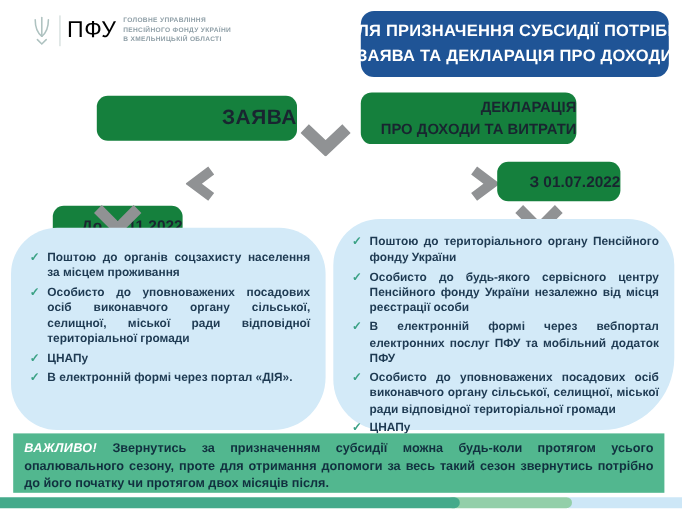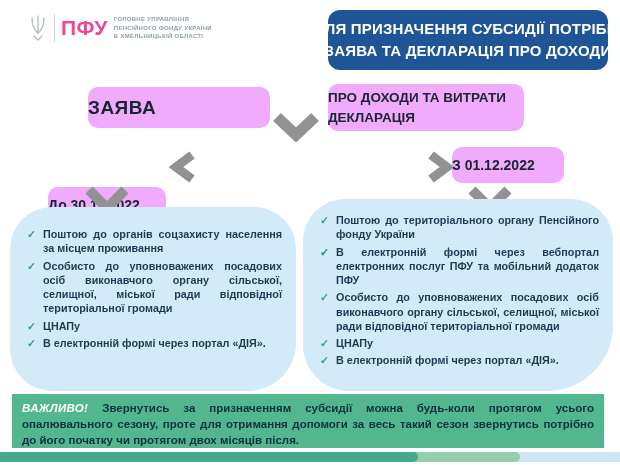--- a/index.html
+++ b/index.html
@@ -3,34 +3,34 @@
 <meta charset="utf-8">
 <style>
   html,body{margin:0;padding:0;background:#fff;}
   .page{position:relative;width:620px;height:465px;background:#ffffff;overflow:hidden;
         font-family:"Liberation Sans",sans-serif;}
 
   
   .logo{position:absolute;left:28px;top:13px;display:flex;align-items:center;gap:6px;}
   .trident{width:20px;height:30px;flex:0 0 auto;}
   .logo-divider{width:1px;height:28px;background:#ccd8d6;}
-  .logo-abbr{font-size:21px;font-weight:bold;color:#ec4899;letter-spacing:.5px;text-align:center;}
+  .logo-abbr{font-size:21px;font-weight:normal;color:#000000;letter-spacing:.5px;text-align:center;}
   .logo-org{display:flex;flex-direction:column;justify-content:center;}
   .logo-org div{font-size:6px;line-height:1.45;color:#8e9ea6;letter-spacing:.3px;font-weight:bold;}
 
   
   .title-box{position:absolute;left:328px;top:10px;width:280px;height:60px;
              background:#1f5496;border-radius:12px;display:flex;flex-direction:column;
              align-items:center;justify-content:center;}
   .title-box div{color:#ffffff;font-size:15px;font-weight:bold;line-height:1.5;
                  letter-spacing:.2px;white-space:nowrap;}
 
   
-  .gbox{position:absolute;background:#f0abfc;border-radius:10px;display:flex;
-        flex-direction:column;align-items:flex-start;justify-content:center;
+  .gbox{position:absolute;background:#15803d;border-radius:10px;display:flex;
+        flex-direction:column;align-items:flex-end;justify-content:center;
         color:#192530;font-weight:bold;text-align:center;}
   .box-zayava{left:88px;top:87px;width:182px;height:41px;font-size:19px;letter-spacing:.5px;}
   .box-decl{left:328px;top:84px;width:196px;height:47px;font-size:13.5px;line-height:1.45;}
   .box-date-left{left:48px;top:147px;width:118px;height:36px;font-size:14px;margin-top:40px;}
   .box-center{left:196px;top:146px;width:230px;height:39px;font-size:15.5px;word-spacing:4px;}
   .box-date-right{left:452px;top:147px;width:112px;height:36px;font-size:14px;}
 
   .chev{position:absolute;}
 
   
@@ -85,39 +85,39 @@
 
   <div class="gbox box-zayava">
     <div>ЗАЯВА</div>
   </div>
 
   <svg class="chev" style="left:273px;top:112px;" width="46" height="30" viewBox="0 0 46 30">
     <polyline points="4,5 23,23 42,5" fill="none" stroke="#909294" stroke-width="11"></polyline>
   </svg>
 
   <div class="gbox box-decl">
+    <div>ДЕКЛАРАЦІЯ</div>
     <div>ПРО ДОХОДИ ТА ВИТРАТИ</div>
-    <div>ДЕКЛАРАЦІЯ</div>
   </div>
 
   <div class="gbox box-date-left">
     <div>До 30.11.2022</div>
   </div>
 
   <svg class="chev" style="left:169px;top:151px;" width="28" height="32" viewBox="0 0 28 32">
     <polyline points="23,4 7,16 23,28" fill="none" stroke="#909294" stroke-width="9"></polyline>
   </svg>
 
 
   <svg class="chev" style="left:426px;top:151px;" width="28" height="32" viewBox="0 0 28 32">
     <polyline points="5,4 21,16 5,28" fill="none" stroke="#909294" stroke-width="9"></polyline>
   </svg>
 
   <div class="gbox box-date-right">
-    <div>З 01.12.2022</div>
+    <div>З 01.07.2022</div>
   </div>
 
   <svg class="chev" style="left:85px;top:186px;" width="44" height="28" viewBox="0 0 44 28">
     <polyline points="4,4 22,22 40,4" fill="none" stroke="#909294" stroke-width="10"></polyline>
   </svg>
 
   <svg class="chev" style="left:468px;top:186px;" width="44" height="28" viewBox="0 0 44 28">
     <polyline points="4,4 22,22 40,4" fill="none" stroke="#909294" stroke-width="10"></polyline>
   </svg>
 
@@ -126,21 +126,21 @@
       <li><span class="check">✓</span><span>Поштою до органів соцзахисту населення за місцем проживання</span></li>
       <li><span class="check">✓</span><span>Особисто до уповноважених посадових осіб виконавчого органу сільської, селищної, міської ради відповідної територіальної громади</span></li>
       <li><span class="check">✓</span><span>ЦНАПу</span></li>
       <li><span class="check">✓</span><span>В електронній формі через портал «ДІЯ».</span></li>
     </ul>
   </div>
 
   <div class="panel panel-right">
     <ul>
       <li><span class="check">✓</span><span>Поштою до територіального органу Пенсійного фонду України</span></li>
-      <li><span class="check">✓</span></li>
+      <li><span class="check">✓</span><span>Особисто до будь-якого сервісного центру Пенсійного фонду України незалежно від місця реєстрації особи</span></li>
       <li><span class="check">✓</span><span>В електронній формі через вебпортал електронних послуг ПФУ та мобільний додаток ПФУ</span></li>
       <li><span class="check">✓</span><span>Особисто до уповноважених посадових осіб виконавчого органу сільської, селищної, міської ради відповідної територіальної громади</span></li>
       <li><span class="check">✓</span><span>ЦНАПу</span></li>
       <li><span class="check">✓</span><span>В електронній формі через портал «ДІЯ».</span></li>
     </ul>
   </div>
 
   <div class="important">
     <span class="imp-label">ВАЖЛИВО!</span>
     <span>Звернутись за призначенням субсидії можна будь-коли протягом усього опалювального сезону, проте для отримання допомоги за весь такий сезон звернутись потрібно до його початку чи протягом двох місяців після.</span>

